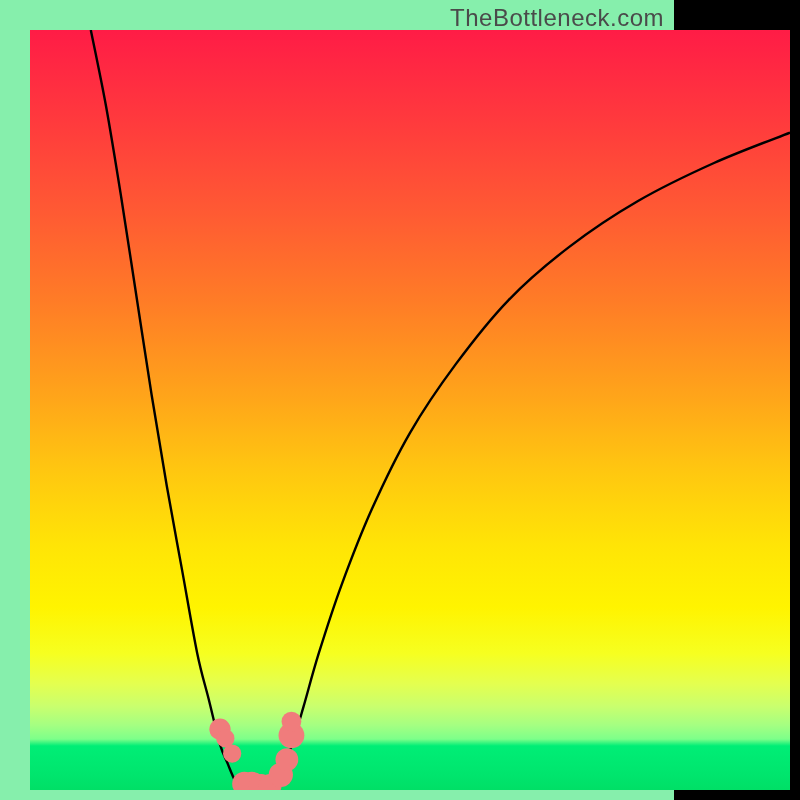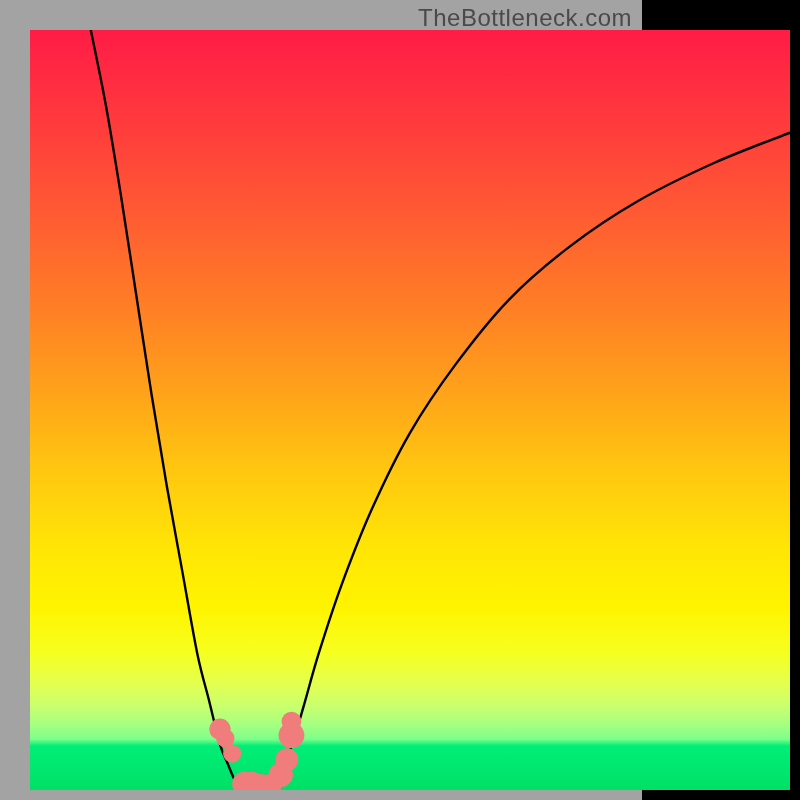--- a/index.html
+++ b/index.html
@@ -8,21 +8,22 @@
     width: 800px;
     height: 800px;
     overflow: hidden;
     background: #000;
     font-family: Arial, Helvetica, sans-serif;
   }
   .frame {
     position: relative;
     width: 642px;
     height: 800px;
-    background: #a3a3a3;
+    background: #86efac;
+    padding-left: 32px;
   }
   .watermark {
     position: absolute;
     top: 4px;
     right: 10px;
     color: #4a4a4a;
     font-size: 24px;
     font-weight: 500;
     letter-spacing: 0.5px;
     z-index: 10;

